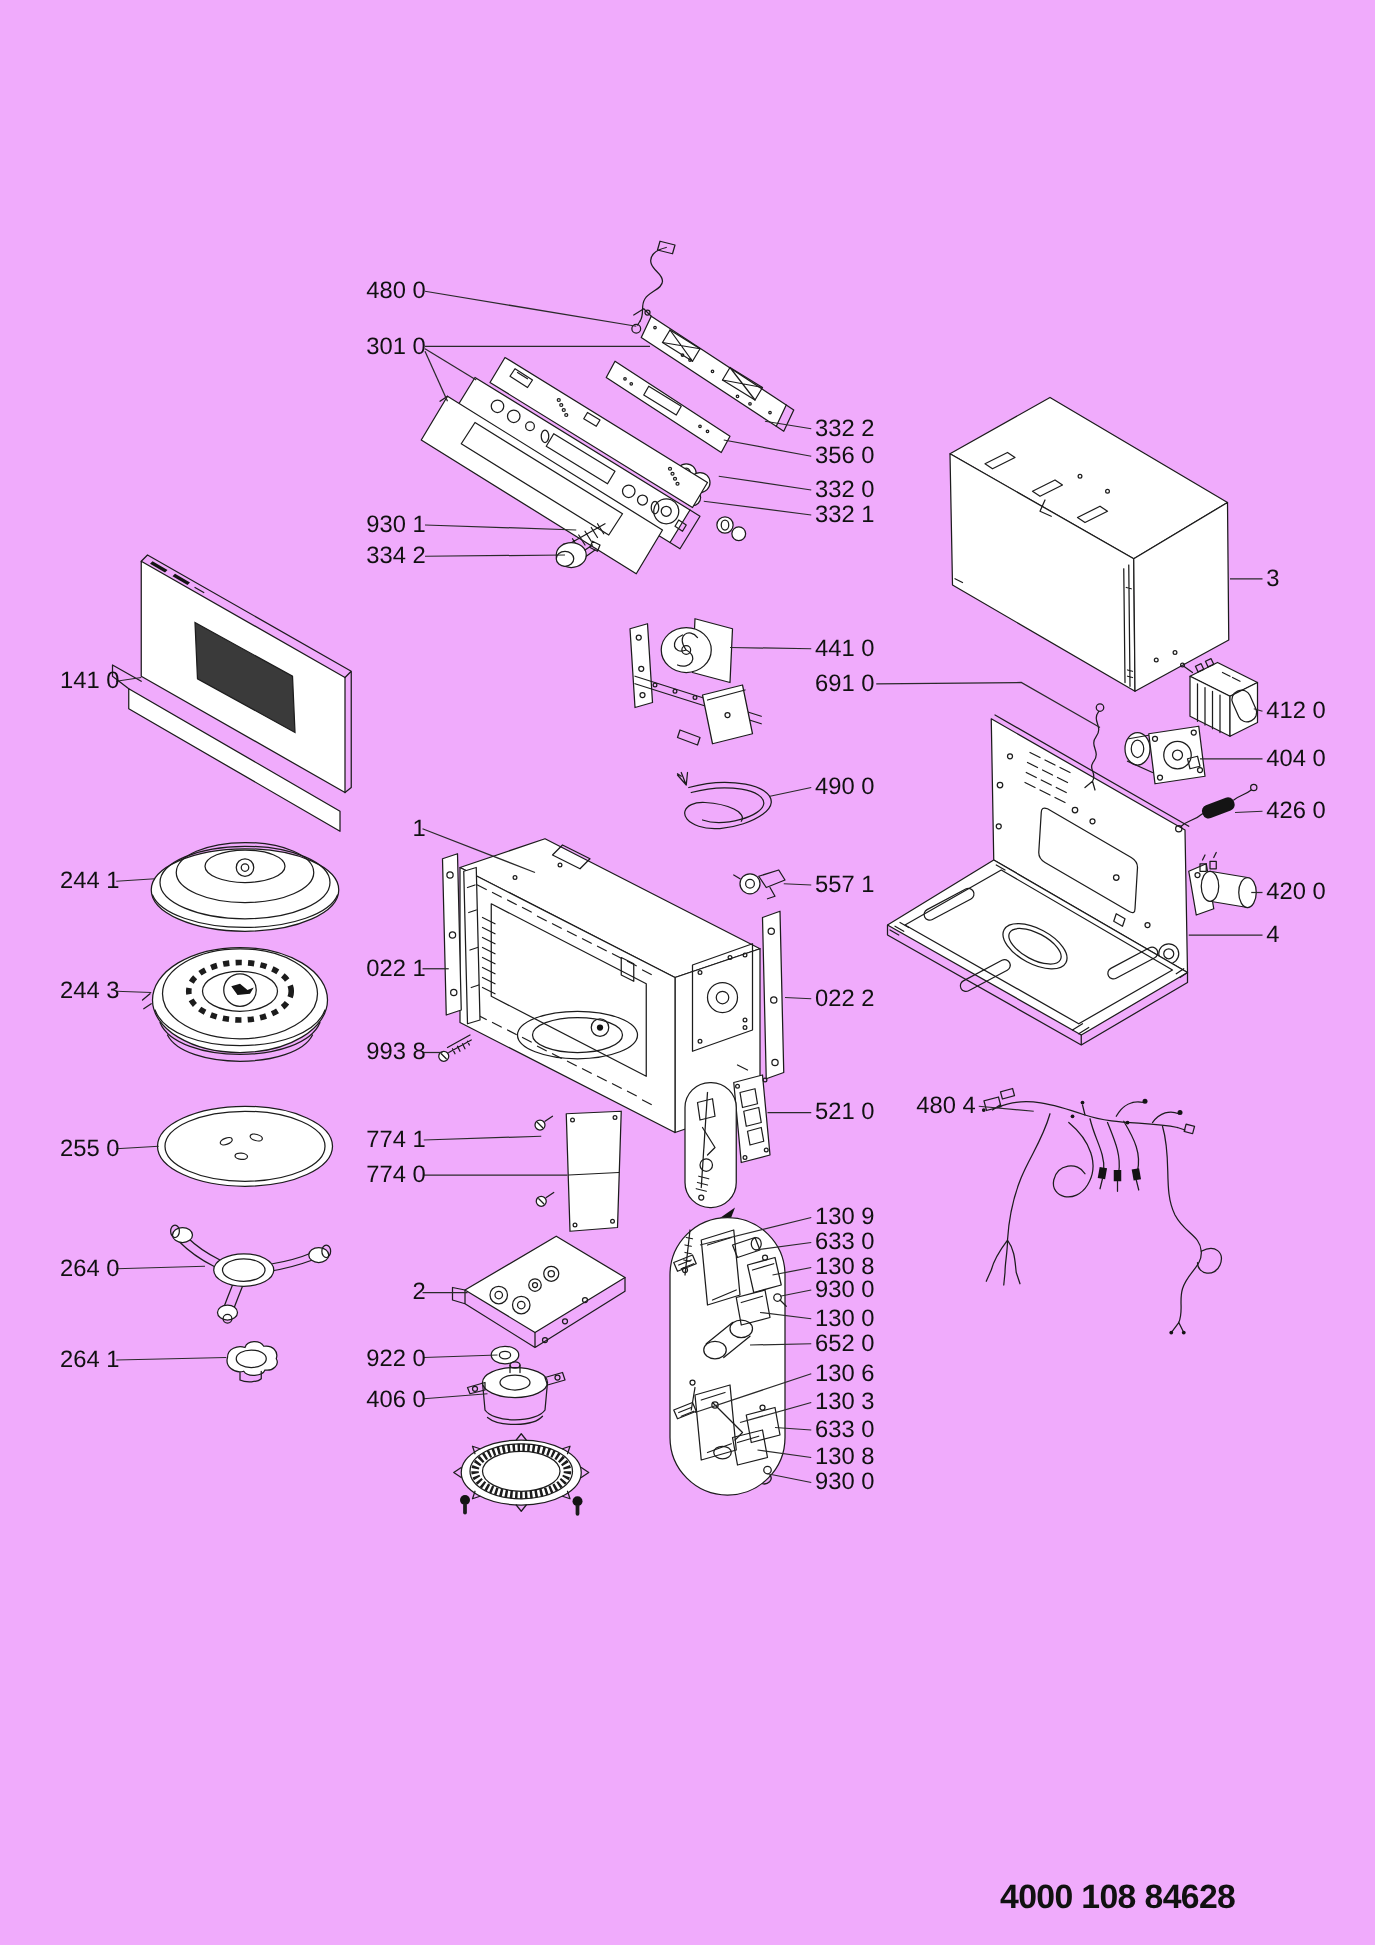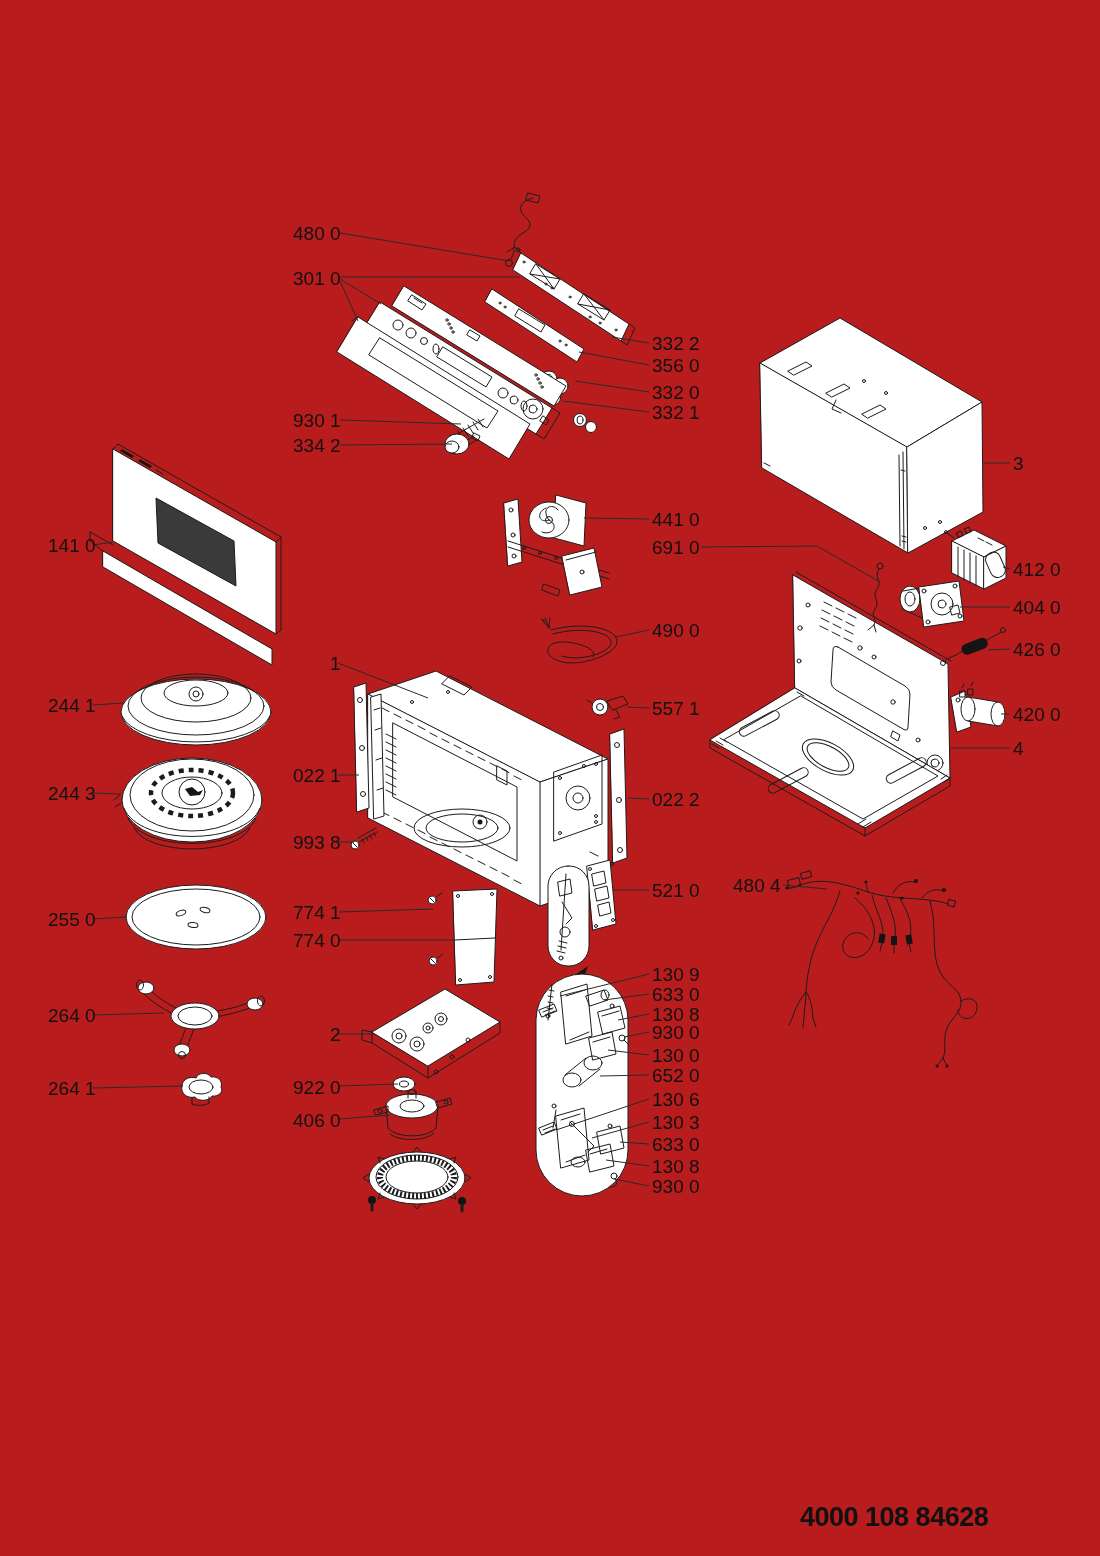--- a/index.html
+++ b/index.html
@@ -1,16 +1,16 @@
 <!DOCTYPE html>
 <html><head>
 <meta charset="utf-8">
 <style>
   html,body{margin:0;padding:0;background:#fff;}
-  .canvas{position:relative;width:1100px;height:1556px;background:#b91c1c;overflow:hidden;}
+  .canvas{position:relative;width:1100px;height:1556px;background:#f0abfc;overflow:hidden;}
   svg{display:block;}
   svg text{font-family:"Liberation Sans","DejaVu Sans",sans-serif;font-size:19px;fill:#111;}
   .lbl{dominant-baseline:central;}
   .footer-code{font-weight:bold;font-size:27px;letter-spacing:-0.5px;dominant-baseline:central;}
   .ln{fill:none;stroke:#1c1c1c;stroke-width:1;stroke-linejoin:round;stroke-linecap:round;}
   .lnf{fill:#ffffff;stroke:#1c1c1c;stroke-width:1;stroke-linejoin:round;stroke-linecap:round;}
   .dk{fill:#3a3a3a;stroke:#1c1c1c;stroke-width:1;}
   .blk{fill:#141414;stroke:none;}
   #leaders polyline{fill:none;stroke:#2a2a2a;stroke-width:1;}
   .hatch{fill:none;stroke:#1c1c1c;stroke-width:4.5;stroke-dasharray:5 5;}

